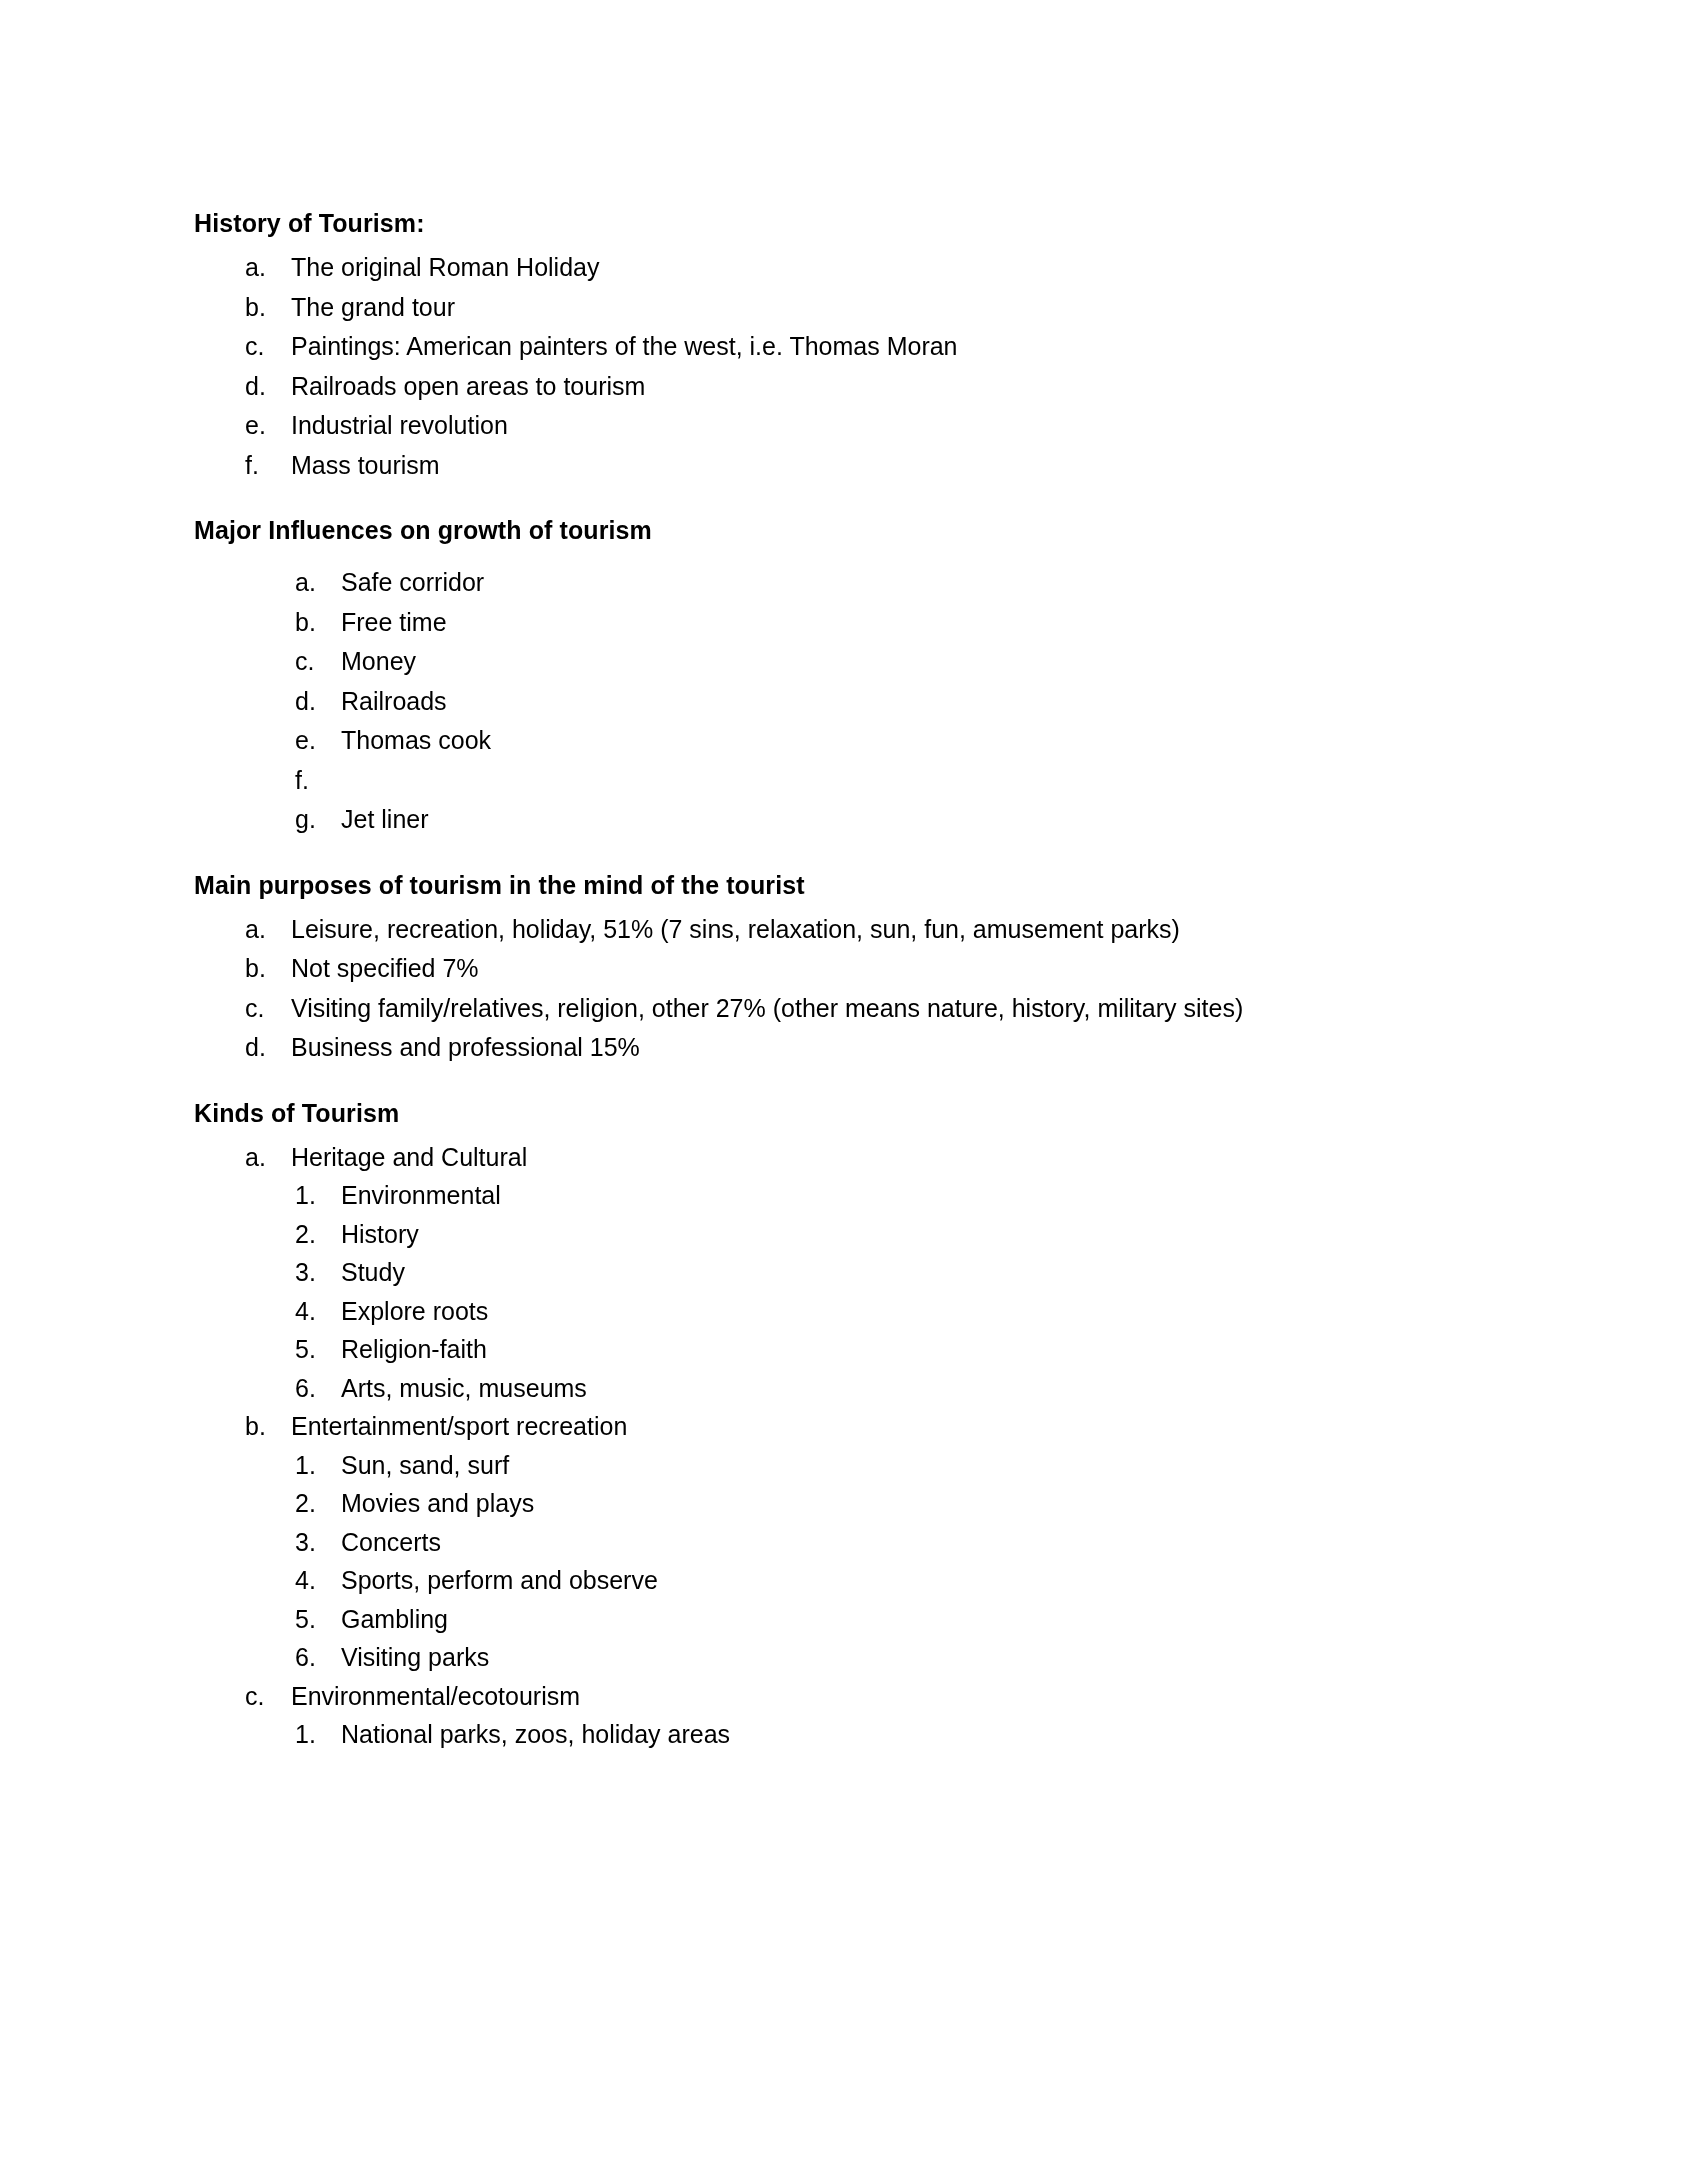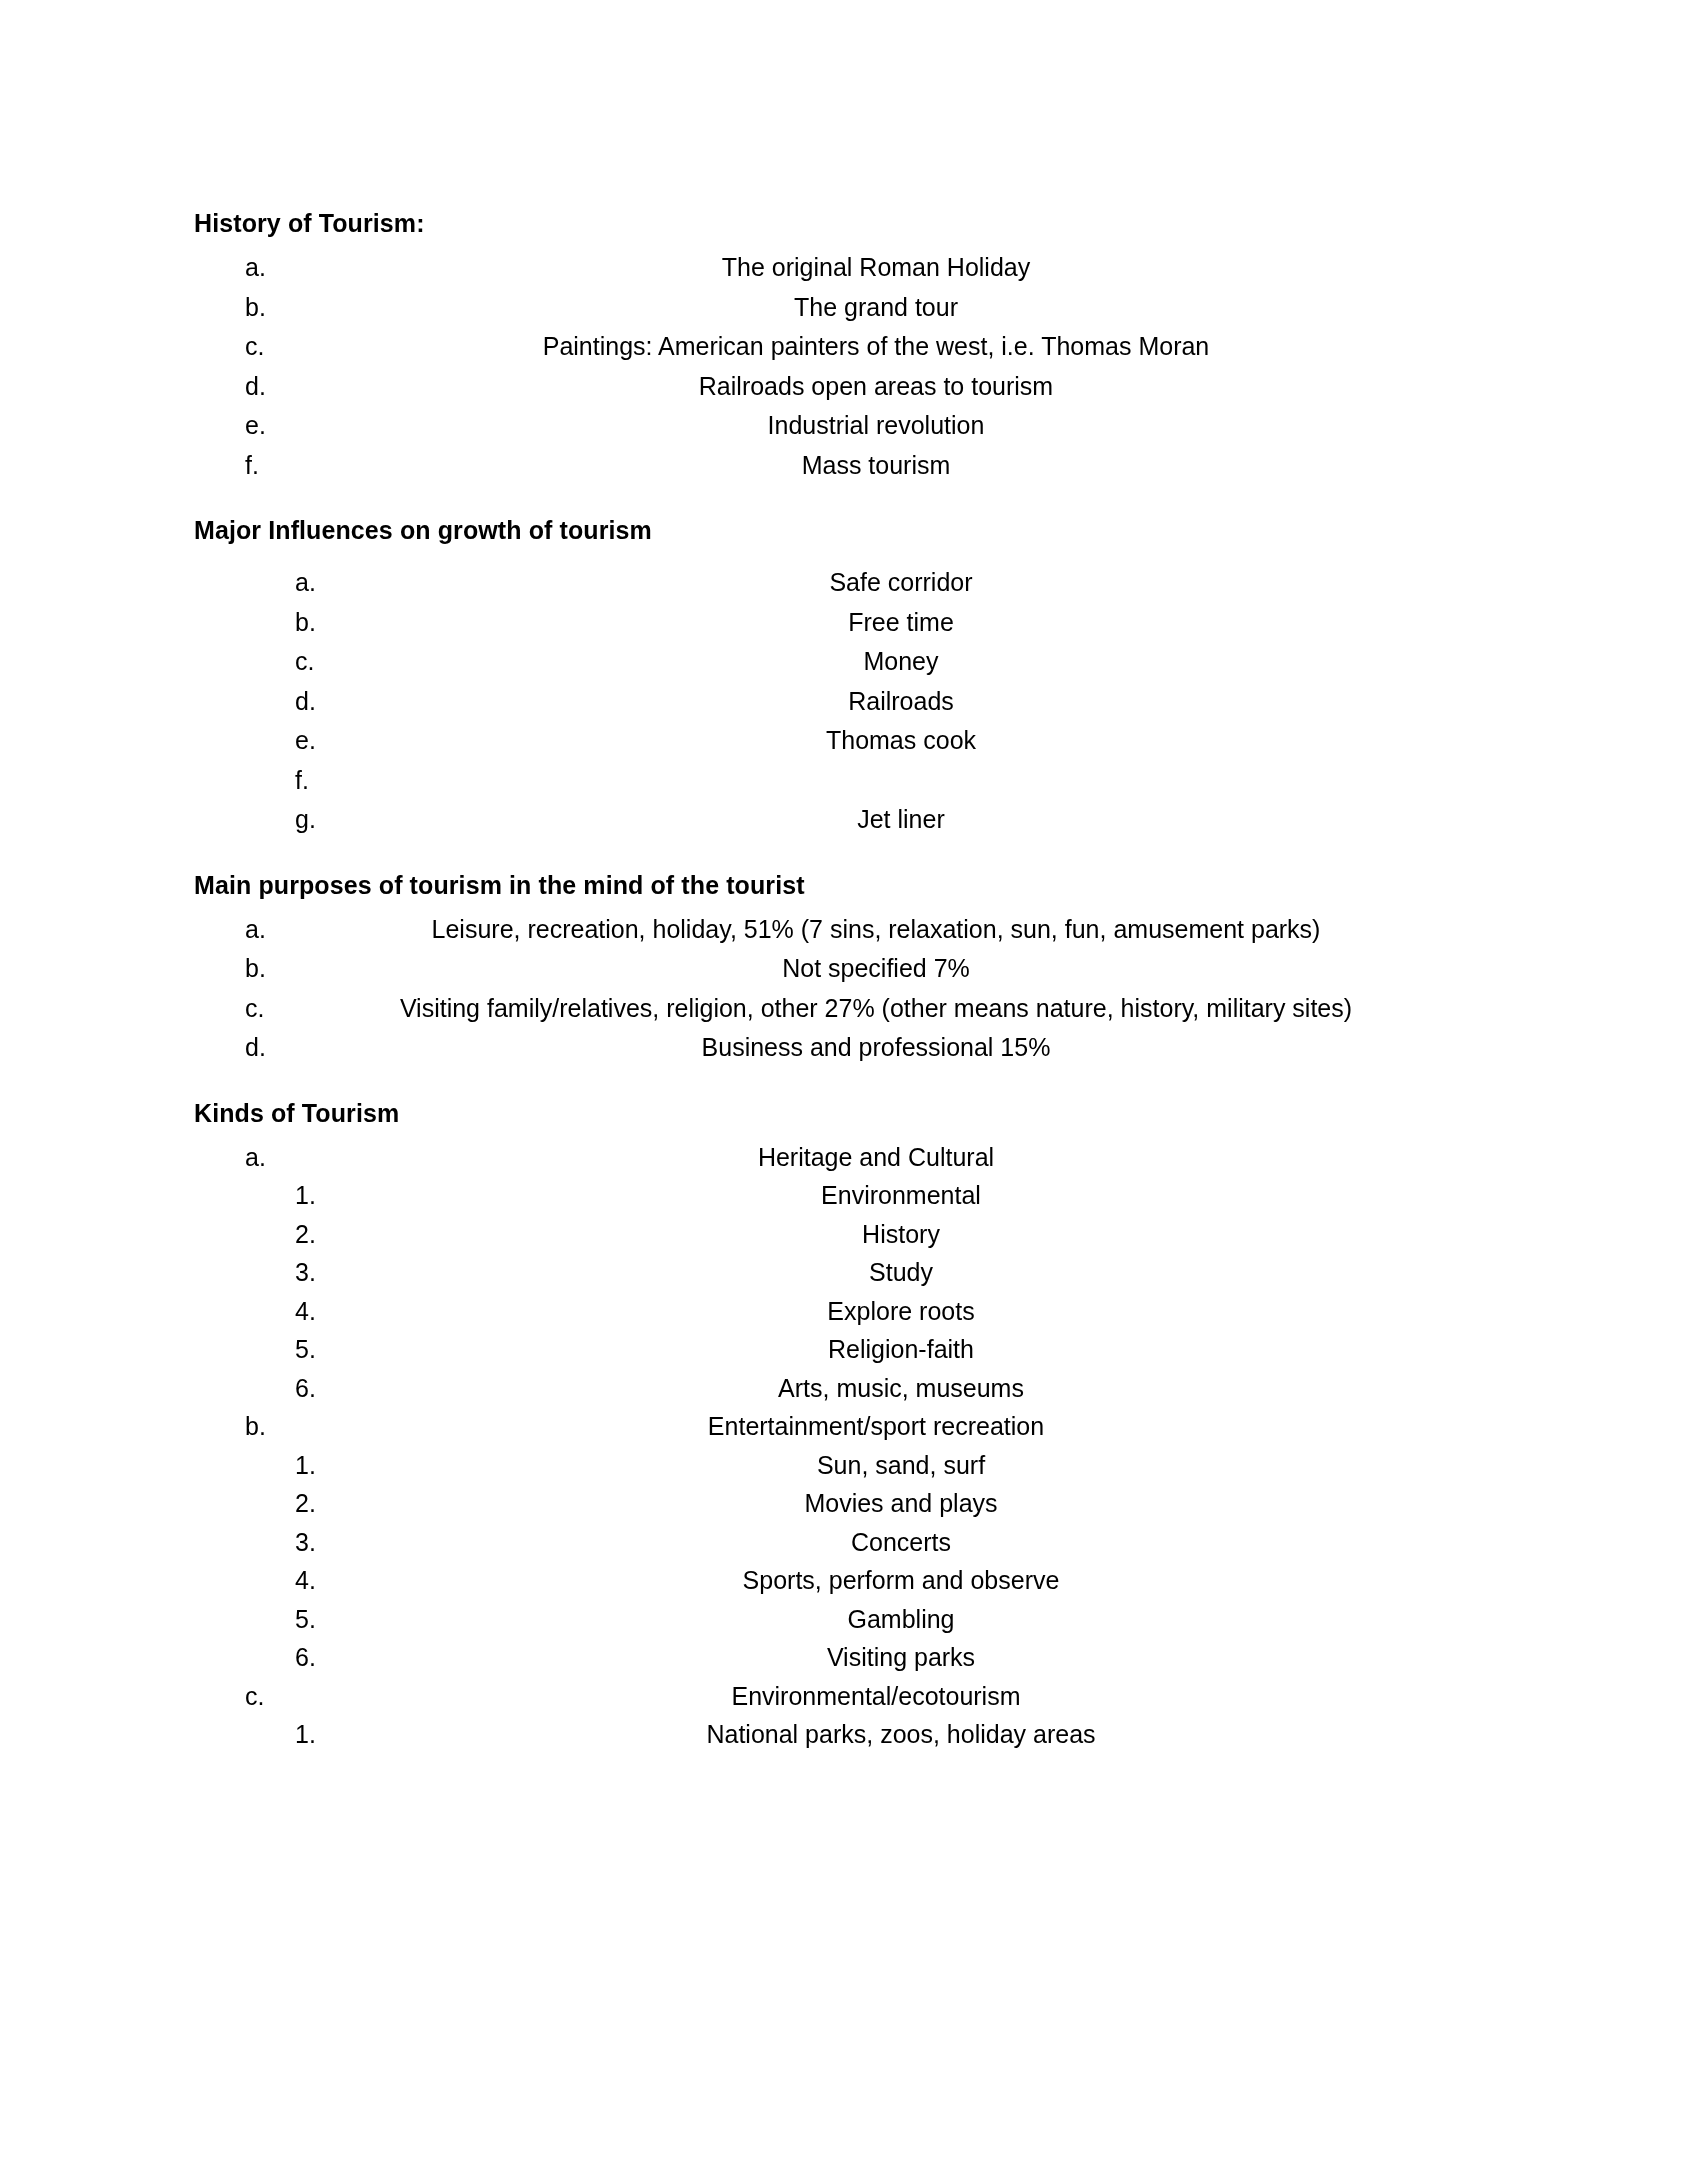--- a/index.html
+++ b/index.html
@@ -52,21 +52,20 @@
     line-height: 1.26;
     margin-bottom: 8px;
   }
   .marker {
     flex: 0 0 auto;
     width: 46px;
     text-align: left;
   }
   .text {
     flex: 1 1 auto;
-    text-align: center;
   }
   
   .lvl-a    { padding-left: 51px; }
   .lvl-a2   { padding-left: 101px; }
   .lvl-1    { padding-left: 101px; }
   .gap-top  { margin-top: 22px; }
   .tight .item { margin-bottom: 7px; }
 </style>
 </head>
 <body>

